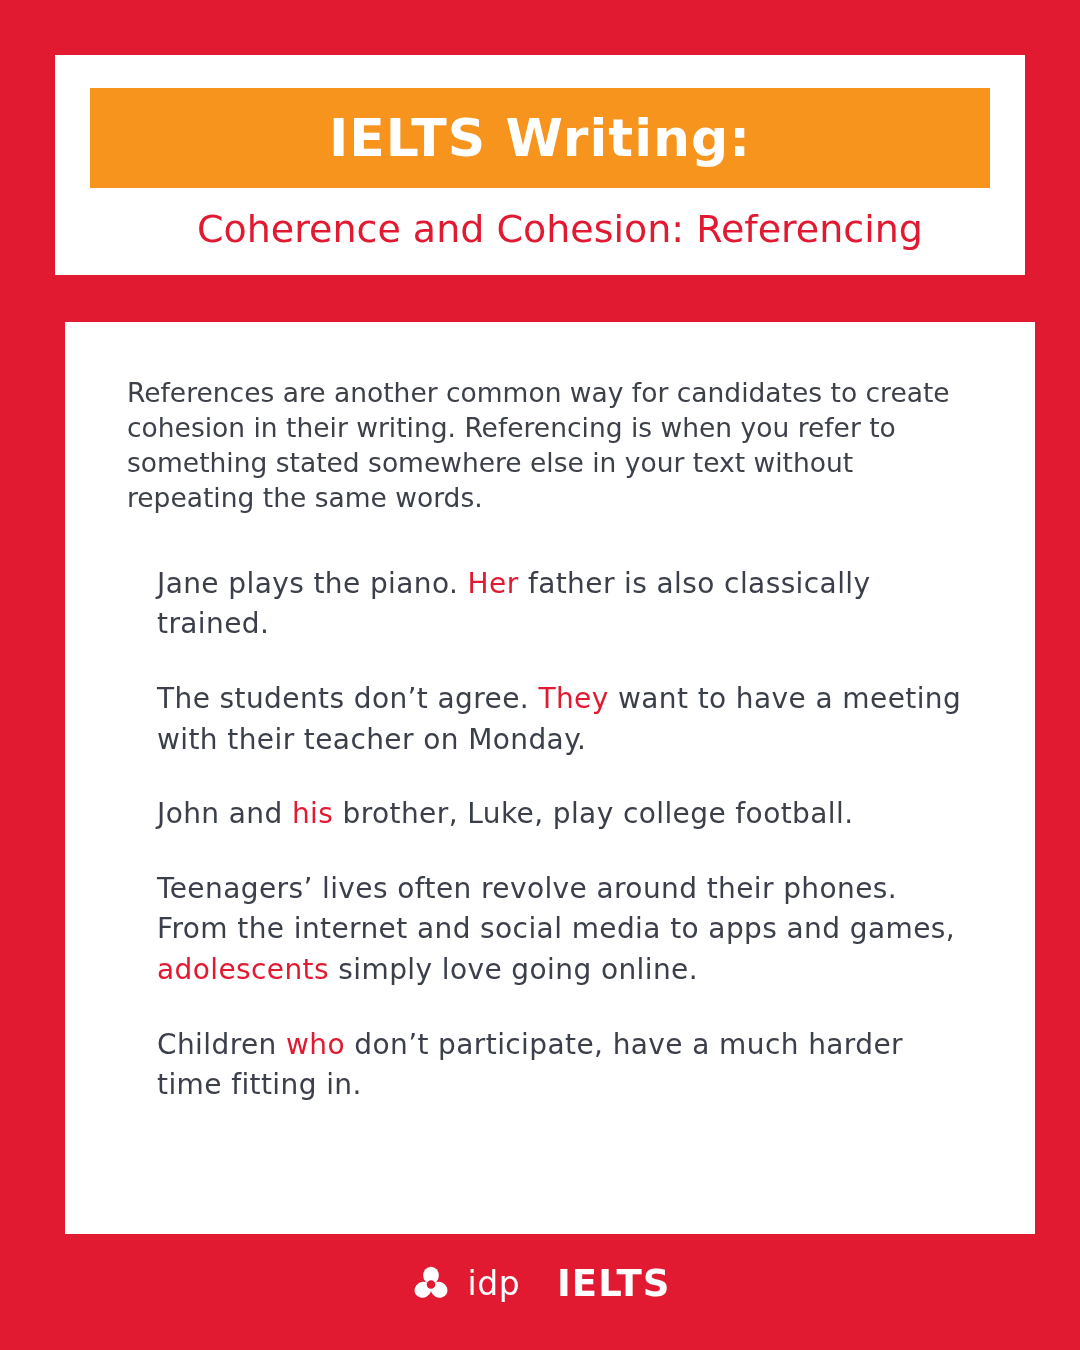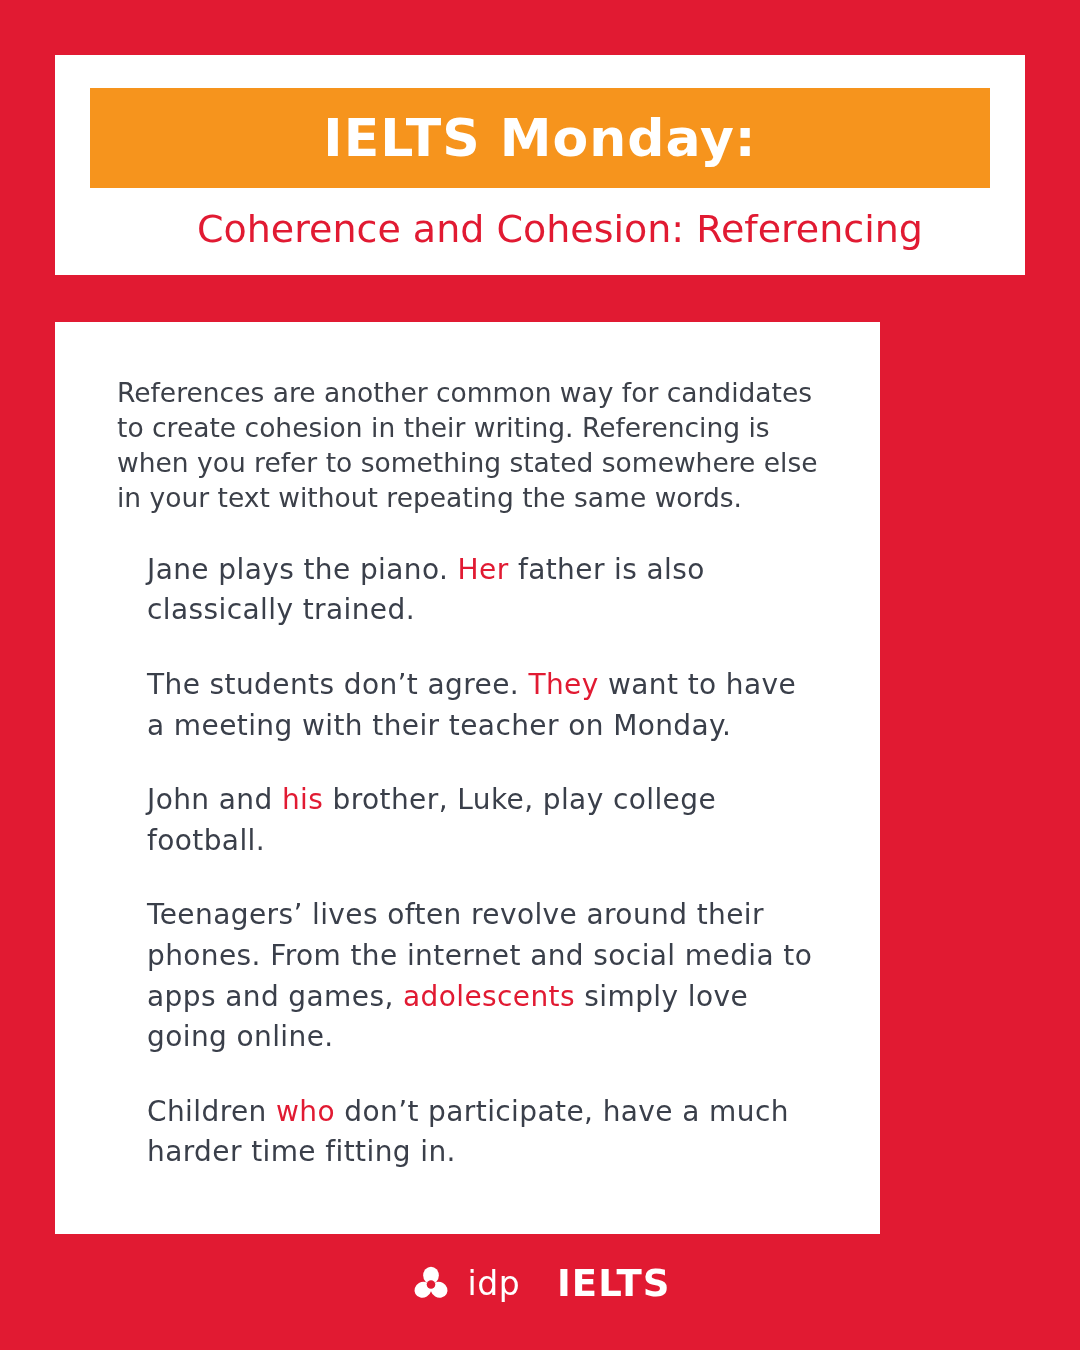--- a/index.html
+++ b/index.html
@@ -39,39 +39,39 @@
     left: 0; right: 0;
     top: 152px;
     text-align: center;
     color: #E11A32;
     font-size: 38px;
     font-weight: normal;
     margin-left: 40px;
   }
   .content-card {
     position: absolute;
-    left: 55px; top: 322px;
-    width: 825px; height: 912px;
+    left: 65px; top: 322px;
+    width: 970px; height: 912px;
     background: #ffffff;
     padding: 54px 58px 40px 62px;
   }
   .intro-paragraph {
     color: #3C4049;
     font-size: 26.5px;
     line-height: 1.32;
     max-width: 852px;
   }
   .examples-heading {
     margin-top: 42px;
     color: #E11A32;
     font-size: 40px;
     font-weight: bold;
   }
   .examples-list {
-    margin-top: 34px;
+    margin-top: 48px;
     margin-left: 30px;
     max-width: 818px;
     display: flex;
     flex-direction: column;
     gap: 34px;
   }
   .example-sentence {
     color: #3A3F4A;
     font-size: 28px;
     line-height: 1.45;
@@ -102,21 +102,21 @@
     margin-left: 21px;
   }
 </style>
 </head>
 <body>
 
 <div class="canvas">
 
   <div class="header-card">
     <div class="header-band">
-      <div class="page-title">IELTS Monday:</div>
+      <div class="page-title">IELTS Writing:</div>
     </div>
     <div class="page-subtitle">Coherence and Cohesion: Referencing</div>
   </div>
 
   <div class="content-card">
     <p class="intro-paragraph">References are another common way for candidates to create cohesion in their writing. Referencing is when you refer to something stated somewhere else in your text without repeating the same words.</p>
 
 
     <div class="examples-list">
       <p class="example-sentence"><span>Jane plays the piano. </span><span class="hl">Her</span><span> father is also classically trained.</span></p>

